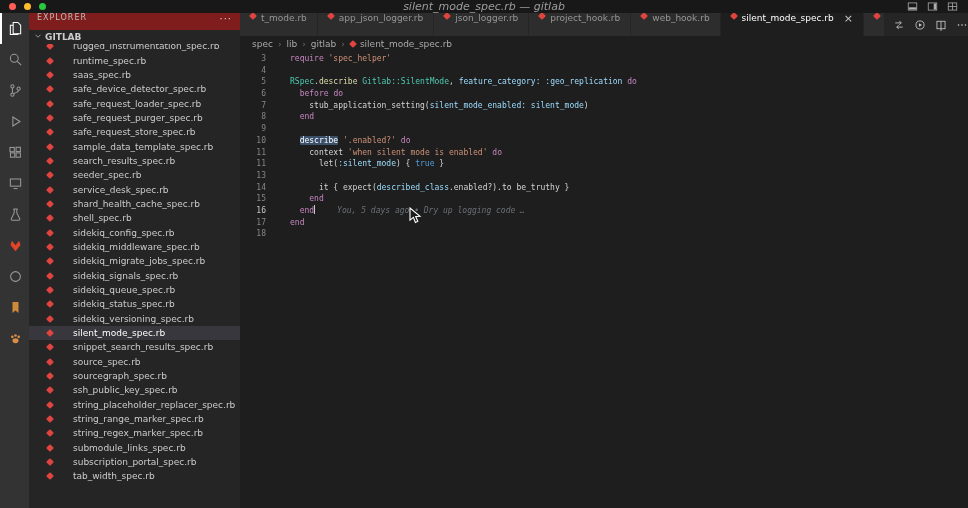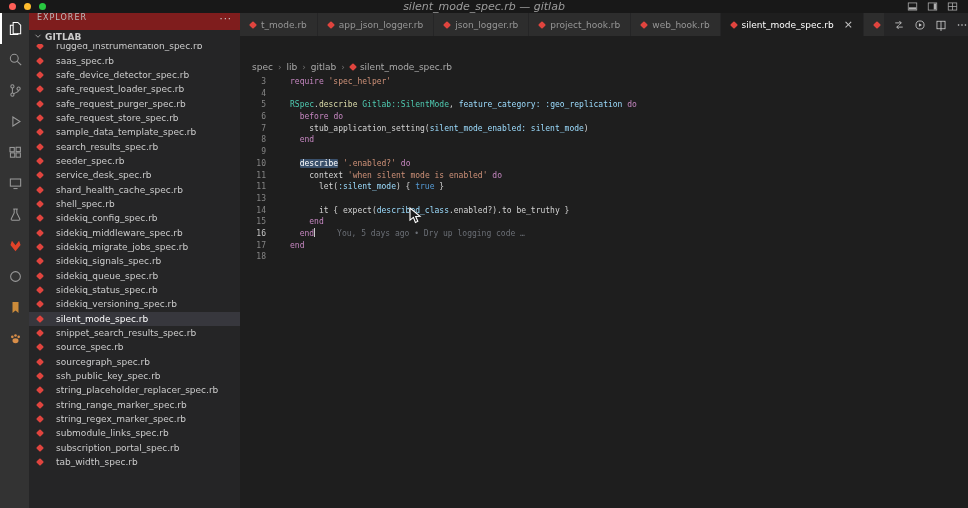--- a/index.html
+++ b/index.html
@@ -22,56 +22,56 @@
   .activity-bar { width:29px; background:#333333; flex:none; display:flex; flex-direction:column; }
   .ab-item { height:31px; display:flex; align-items:center; justify-content:center; color:#9a9a9a; border-left:2px solid transparent; cursor:pointer; }
   .ab-item.active { color:#ffffff; border-left-color:#ffffff; }
 
   
   .sidebar { width:211px; background:#252526; flex:none; overflow:hidden; position:relative; font-size:9px; }
   .sb-header { height:17px; display:flex; align-items:flex-start; padding:0 8px; font-size:8px; letter-spacing:1px; color:#bbbbbb; position:relative; z-index:3; background:#7f1d1d; }
   .sb-header .more { margin-left:auto; color:#cfcfcf; font-size:10px; letter-spacing:1px; cursor:pointer; }
   .section-header { height:14px; display:flex; align-items:center; gap:2px; padding-left:4px; font-weight:bold; color:#cccccc; position:relative; z-index:2; background:#252526; cursor:pointer; }
   .file-list { position:relative; z-index:1; margin-top:-5px; }
-  .file-row { height:14.35px; display:flex; align-items:center; gap:13px; padding-left:8px; color:#cccccc; white-space:nowrap; cursor:pointer; }
+  .file-row { height:14.35px; display:flex; align-items:center; gap:20px; padding-left:18px; color:#cccccc; white-space:nowrap; cursor:pointer; }
   .file-row.selected { background:#37373d; color:#ffffff; }
   .gem { width:6px; height:6px; flex:none; background:#e0443e; border-radius:1px; transform:rotate(45deg) scale(.92); }
 
   
   .editor-col { flex:1; min-width:0; display:flex; flex-direction:column; background:#1e1e1e; }
 
   .tab-bar { height:23px; background:#252526; display:flex; align-items:stretch; flex:none; overflow:hidden; }
-  .tab { display:flex; align-items:center; gap:5px; padding:0 10px; font-size:9px; color:#969696; background:#2d2d2d; border-right:1px solid #252526; white-space:nowrap; cursor:pointer; }
+  .tab { display:flex; align-items:flex-start; gap:5px; padding:0 10px; font-size:9px; color:#969696; background:#2d2d2d; border-right:1px solid #252526; white-space:nowrap; cursor:pointer; }
   .tab.active { background:#1e1e1e; color:#ffffff; }
   .tab .close { margin-left:5px; color:#c5c5c5; font-size:11px; line-height:1; cursor:pointer; }
   .tab.clip { max-width:30px; overflow:hidden; border-right:none; }
   .tab-spacer { flex:1; }
   .tab-actions { display:flex; align-items:center; gap:9px; padding:0 9px; color:#cccccc; flex:none; }
   .tab-actions .ic { display:flex; align-items:center; cursor:pointer; }
 
-  .breadcrumb { height:15px; flex:none; display:flex; align-items:center; gap:5px; padding-left:12px; font-size:9px; color:#a9a9a9;margin-top:23px; }
+  .breadcrumb { height:15px; flex:none; display:flex; align-items:center; gap:5px; padding-left:12px; font-size:9px; color:#a9a9a9; }
   .breadcrumb .sep { color:#6e6e6e; font-size:9px; }
   .breadcrumb .crumb { display:flex; align-items:center; gap:4px; cursor:pointer; }
 
   
   .code-area { flex:1; padding-top:2px; position:relative; font-family:"DejaVu Sans Mono","Liberation Mono",monospace; font-size:8px; overflow:hidden; }
   .code-line { display:flex; height:11.7px; line-height:11.7px; }
   .ln { flex:none; width:36px; padding-right:10px; text-align:right; color:#858585; cursor:pointer; }
   .ln.active { color:#c6c6c6; }
   .lc { white-space:pre; padding-left:2px; cursor:text;margin-left:12px; }
   .tk-kw  { color:#c586c0; }
   .tk-kwb { color:#569cd6; }
   .tk-cls { color:#4ec9b0; }
   .tk-fn  { color:#dcdcaa; }
   .tk-str { color:#ce9178; }
   .tk-sym { color:#9cdcfe; }
   .tk-pl  { color:#d4d4d4; }
   .tk-hl  { color:#ffffff; background:#3a506b; border-radius:1px; }
   .cursor { display:inline-block; width:1px; height:9px; background:#c8c8c8; vertical-align:-1px; }
-  .blame { color:#6b6f76; padding-left:22px; }
+  .blame { color:#6b6f76; font-style:italic; padding-left:22px; }
 
   .mouse { position:absolute; left:409px; top:207px; z-index:9; pointer-events:none; }
 </style>
 </head>
 <body>
 
 <div class="titlebar">
   <div class="traffic">
     <span class="tl red"></span>
     <span class="tl yellow"></span>
@@ -205,20 +205,24 @@
           </svg></span>
       <span>GITLAB</span>
     </div>
     <div class="file-list">
         <div class="file-row">
           <span class="gem"></span>
           <span>rugged_instrumentation_spec.rb</span>
         </div>
         <div class="file-row">
           <span class="gem"></span>
+          <span>runtime_spec.rb</span>
+        </div>
+        <div class="file-row">
+          <span class="gem"></span>
           <span>saas_spec.rb</span>
         </div>
         <div class="file-row">
           <span class="gem"></span>
           <span>safe_device_detector_spec.rb</span>
         </div>
         <div class="file-row">
           <span class="gem"></span>
           <span>safe_request_loader_spec.rb</span>
         </div>

